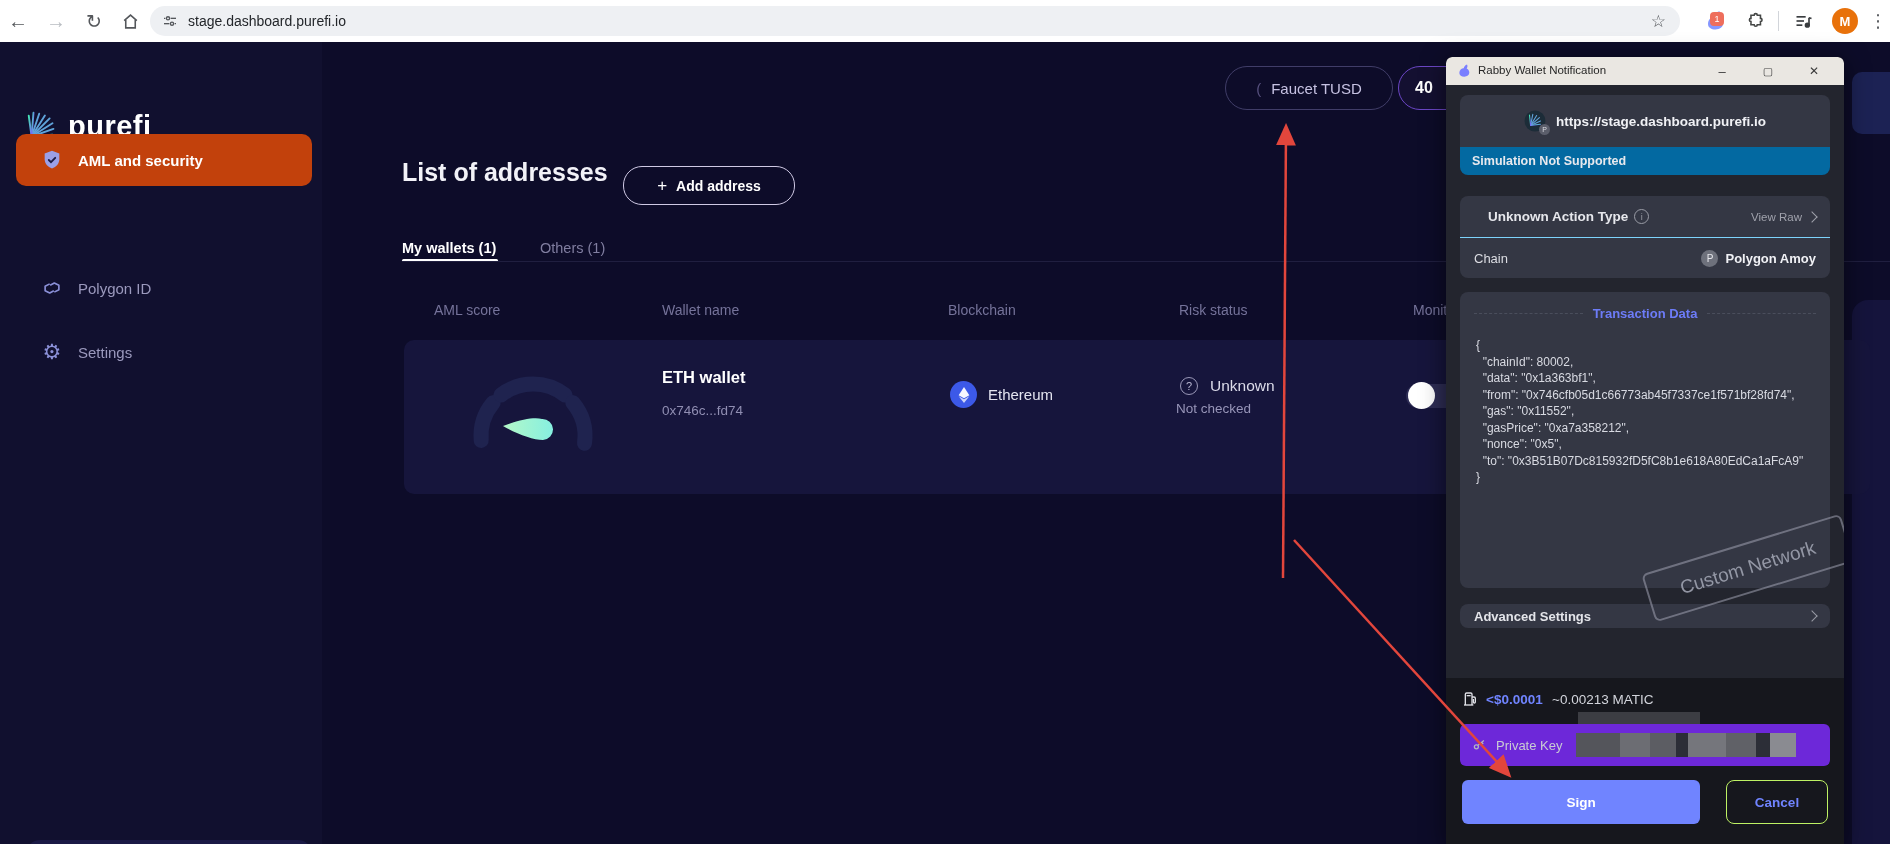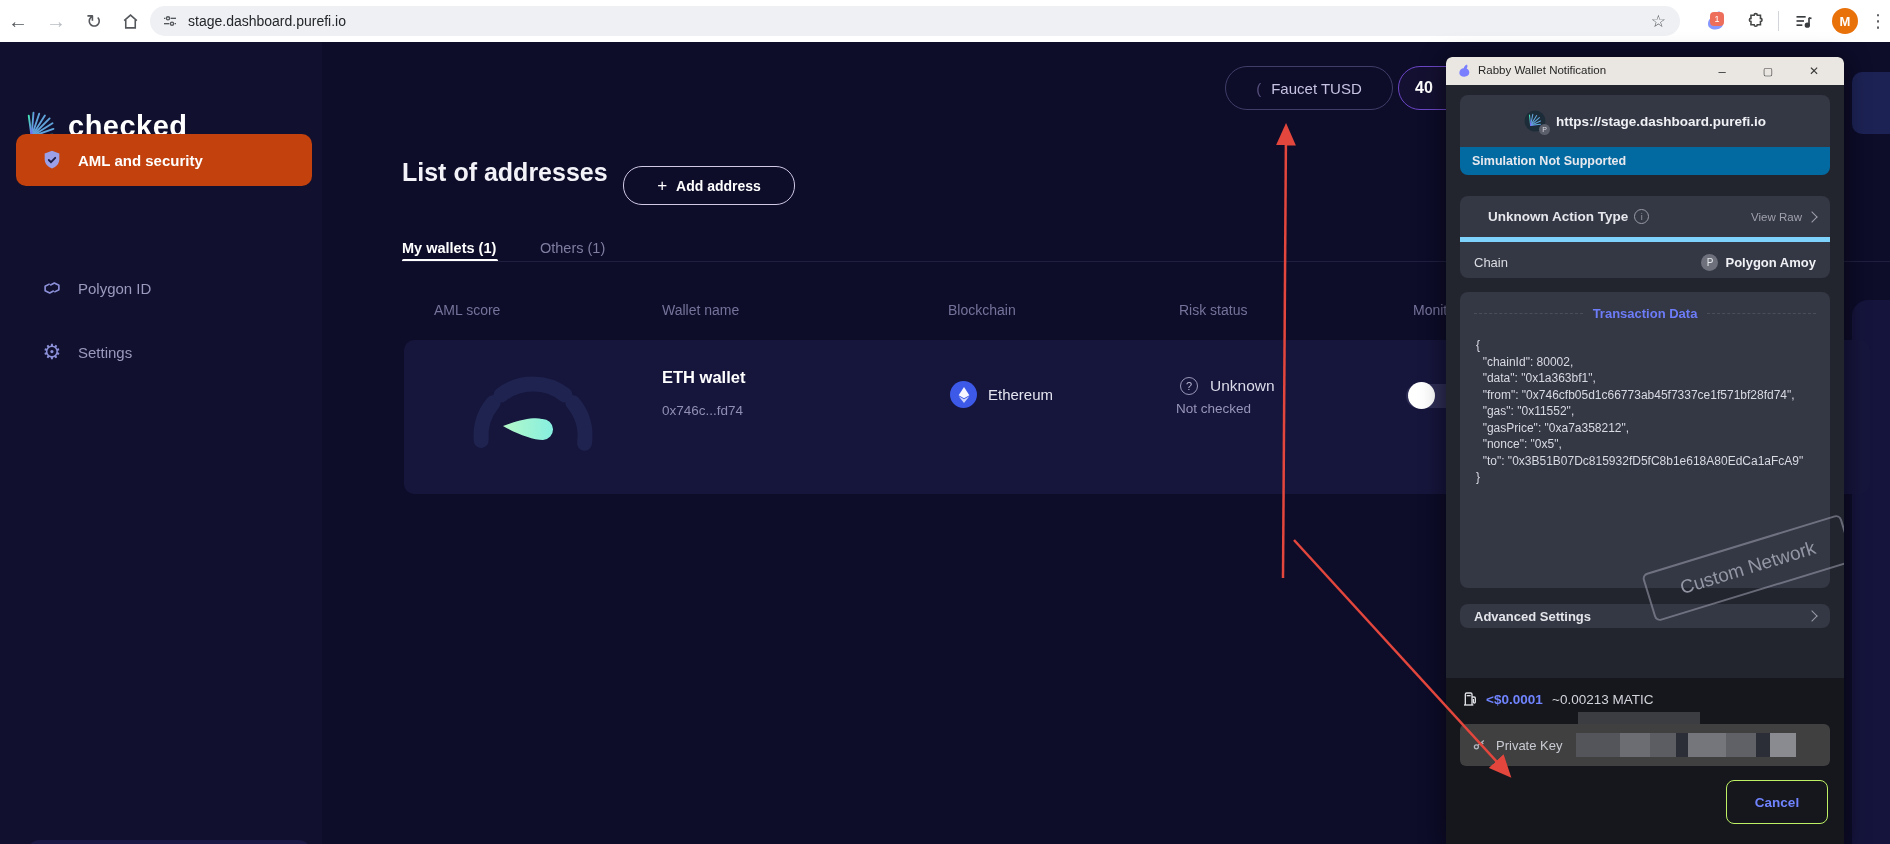--- a/index.html
+++ b/index.html
@@ -54,21 +54,21 @@
   .r-card{position:absolute;left:14px;width:370px;background:#343744;border-radius:8px;box-sizing:border-box;}
   .r-row{display:flex;align-items:center;justify-content:space-between;padding:0 14px;}
   .r-pre{margin:0;font-family:"Liberation Sans",sans-serif;font-size:12px;line-height:16.5px;color:#d8dae2;
     white-space:pre-wrap;word-break:break-all;}
   .watermark{position:absolute;left:198px;top:486px;width:204px;height:46px;border:2px solid rgba(160,163,178,.55);
     border-radius:6px;transform:rotate(-17deg);display:flex;align-items:center;justify-content:center;
     color:rgba(165,168,182,.85);font-size:19px;z-index:5;}
   .bottom-bar{position:absolute;left:0;top:621px;width:398px;height:166px;background:#16171d;}
   .fast-pill{position:absolute;right:16px;top:12px;height:26px;padding:0 12px;border:1px solid #4d505c;border-radius:14px;
     display:flex;align-items:center;gap:6px;color:#e6e7ec;font-size:12.5px;font-weight:bold;cursor:pointer;margin-top:35px;}
-  .pk-row{position:absolute;left:14px;top:46px;width:370px;height:42px;background:#404040;border-radius:6px;
+  .pk-row{position:absolute;left:14px;top:46px;width:370px;height:42px;background:#6d28d9;border-radius:6px;
     display:flex;align-items:center;}
   .mosaic{display:flex;height:24px;filter:blur(.7px);margin-left:14px;}
   .mosaic div{height:100%;}
   .btn-sign{position:absolute;left:16px;top:102px;width:238px;height:44px;background:#7084ff;border-radius:6px;
     color:#fff;font-size:13.5px;font-weight:bold;display:flex;align-items:center;justify-content:center;cursor:pointer;}
   .btn-cancel{position:absolute;left:280px;top:102px;width:102px;height:44px;border:1px solid #bef264;border-radius:8px;
     color:#7084ff;font-size:13.5px;font-weight:bold;display:flex;align-items:center;justify-content:center;
     box-sizing:border-box;cursor:pointer;}
   .chev{display:inline-block;width:7px;height:7px;border-right:1.5px solid currentColor;border-bottom:1.5px solid currentColor;}
   .chev.down{transform:rotate(45deg);margin-top:-3px;}
@@ -144,21 +144,21 @@
             <line x1="8" y1="30" x2="31" y2="22"></line>
           <line x1="8" y1="30" x2="30" y2="16"></line>
             <line x1="8" y1="30" x2="27" y2="11"></line>
           <line x1="8" y1="30" x2="22" y2="8"></line>
             <line x1="8" y1="30" x2="16" y2="6"></line>
           <line x1="8" y1="30" x2="10" y2="5"></line>
             <line x1="8" y1="30" x2="5" y2="8"></line>
         </g>
       </svg>
     </span>
-    <span class="logo-text">checked</span>
+    <span class="logo-text">purefi</span>
 
     <div class="nav-item active" style="top:92px;">
       <span class="ni-icon">
         <svg width="22" height="22" viewBox="0 0 24 24">
             <path d="M12 2l8 3v6.2c0 4.9-3.4 8.4-8 10-4.6-1.6-8-5.1-8-10V5z" fill="#9ba0e8"></path>
             <path d="M8.5 12l2.4 2.4 4.6-4.8" fill="none" stroke="#1d1c45" stroke-width="2" stroke-linecap="round"></path>
           </svg>
       </span>
       <span class="ni-label">AML and security</span>
     </div>
@@ -273,21 +273,21 @@
           </svg>
         <span style="position:absolute;right:-4px;bottom:-3px;width:11px;height:11px;border-radius:50%;background:#5b5e6b;color:#dcdde3;font-size:7px;display:flex;align-items:center;justify-content:center;">P</span>
       </span>
       <span style="font-size:13.5px;font-weight:bold;color:#f0f1f5;">https://stage.dashboard.purefi.io</span>
     </div>
     <div class="r-card" style="top:90px;height:28px;background:#0369a1;border-radius:0 0 8px 8px;display:flex;align-items:center;">
       <span style="margin-left:12px;font-size:12.5px;font-weight:bold;color:#e8e9ee;">Simulation Not Supported</span>
     </div>
 
     <div class="r-card" style="top:139px;height:82px;">
-      <div class="r-row" style="height:41px;border-bottom:5px solid #7dd3fc;padding-left:28px;">
+      <div class="r-row" style="height:41px;border-bottom:1px solid #7dd3fc;padding-left:28px;">
         <span style="display:flex;align-items:center;gap:6px;">
           <span style="font-size:13.5px;font-weight:bold;color:#e6e7ec;">Unknown Action Type</span>
           <span style="width:13px;height:13px;border-radius:50%;border:1px solid #9a9ca6;color:#9a9ca6;font-size:9px;display:flex;align-items:center;justify-content:center;">i</span>
         </span>
         <span style="display:flex;align-items:center;gap:6px;color:#a0a2ac;cursor:pointer;">
           <span style="font-size:11.5px;">View Raw</span>
           <span class="chev right"></span>
         </span>
       </div>
       <div class="r-row" style="height:40px;">
@@ -354,20 +354,23 @@
           <div style="width:44px;background:#54555b;"></div>
           <div style="width:30px;background:#6c6d73;"></div>
           <div style="width:26px;background:#5c5d63;"></div>
           <div style="width:12px;background:#2c2e37;"></div>
           <div style="width:38px;background:#75767c;"></div>
           <div style="width:30px;background:#606167;"></div>
           <div style="width:14px;background:#2c2e37;"></div>
           <div style="width:26px;background:#8a8b91;"></div>
         </span>
       </div>
+      <div class="btn-sign">
+        <span>Sign</span>
+      </div>
       <div class="btn-cancel">
         <span>Cancel</span>
       </div>
     </div>
   </div>
 
   <svg class="arrows">
     <defs>
       <marker id="arrowhead" markerWidth="9" markerHeight="8" refX="7" refY="4" orient="auto">
         <polygon points="0 0, 9 4, 0 8" fill="#e2463c"></polygon>

